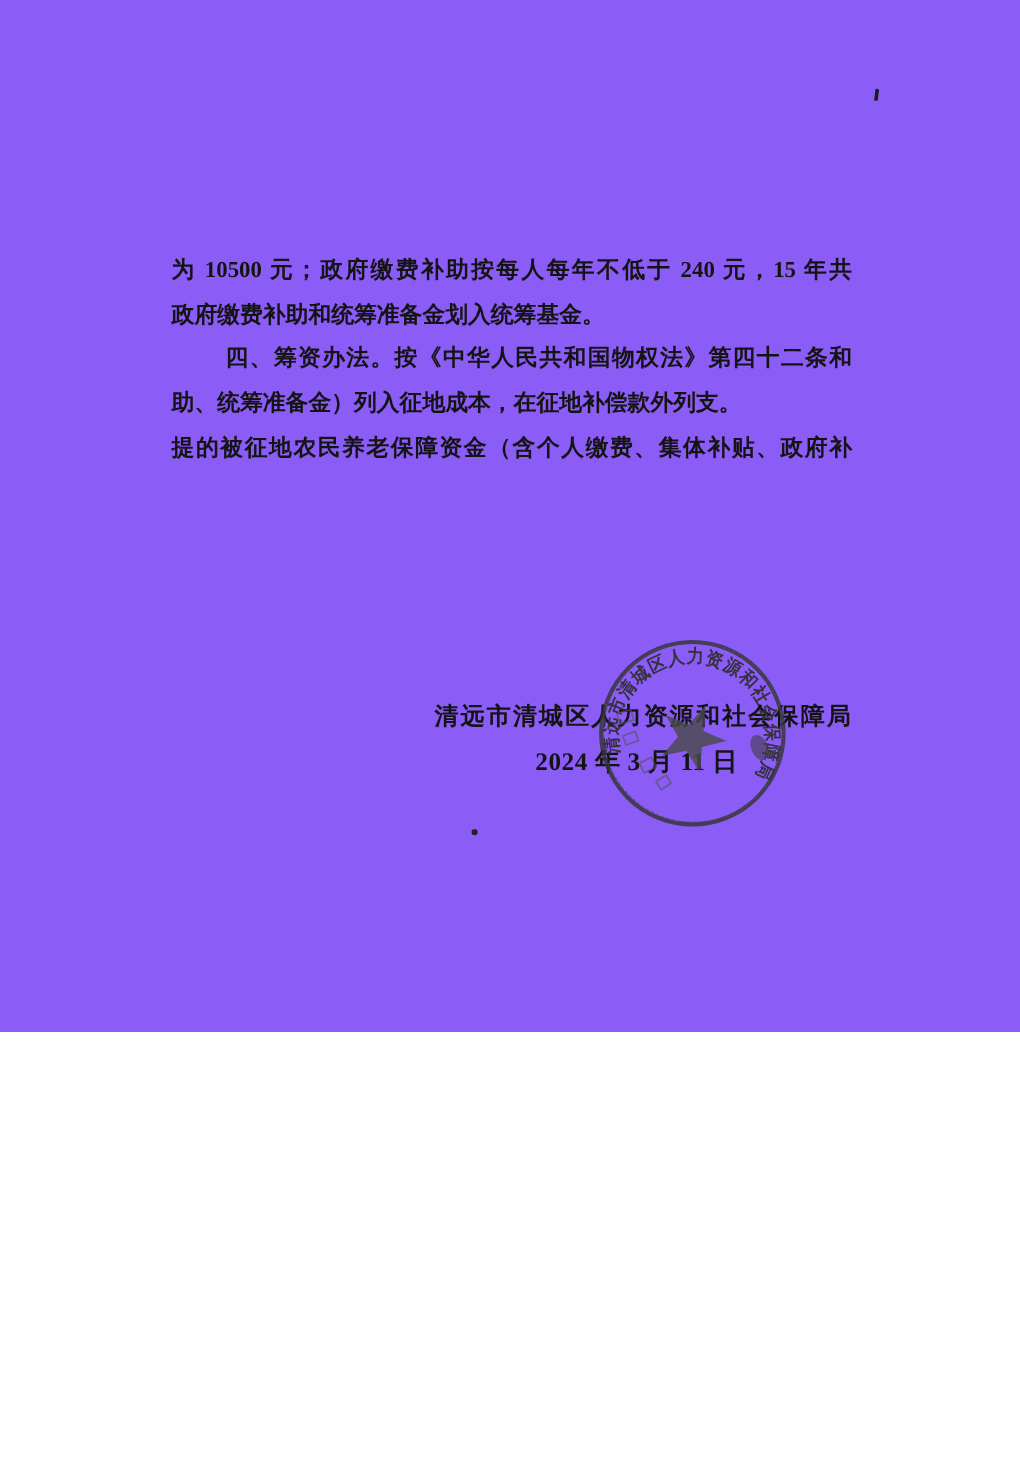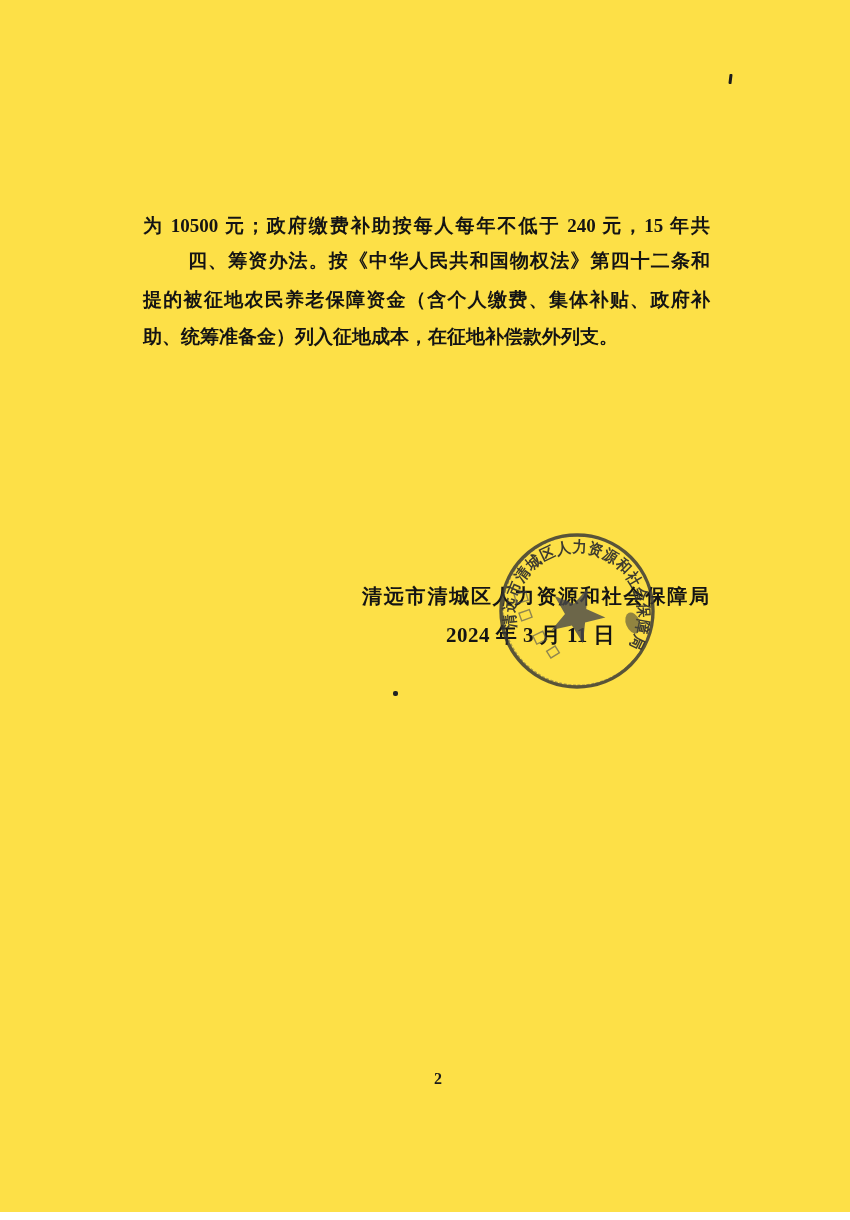--- a/index.html
+++ b/index.html
@@ -1,21 +1,21 @@
 <!DOCTYPE html>
 <html><head>
 <meta charset="utf-8">
 <style>
   * { margin: 0; padding: 0; box-sizing: border-box; }
   html, body { background: #ffffff; }
   .page {
     position: relative;
     width: 850px;
-    height: 1212px;
-    background: #fde047;
+    height: 860px;
+    background: #8b5cf6;
     overflow: hidden;
     font-family: "Liberation Serif", "DejaVu Serif", serif;
     color: #161616;
   }
   
   .body-text {
     position: absolute;
     left: 143px;
     top: 207px;
     width: 567px;
@@ -105,23 +105,24 @@
 </style>
 </head>
 <body>
 
 <div class="page">
 
   <div class="speck"></div>
 
   <div class="body-text">
     <div class="line">为 10500 元；政府缴费补助按每人每年不低于 240 元，15 年共</div>
+    <div class="line last">政府缴费补助和统筹准备金划入统筹基金。</div>
     <div class="line indent">四、筹资办法。按《中华人民共和国物权法》第四十二条和</div>
+    <div class="line last">助、统筹准备金）列入征地成本，在征地补偿款外列支。</div>
     <div class="line">提的被征地农民养老保障资金（含个人缴费、集体补贴、政府补</div>
-    <div class="line last">助、统筹准备金）列入征地成本，在征地补偿款外列支。</div>
   </div>
 
   <div class="sig-org">清远市清城区人力资源和社会保障局</div>
   <div class="sig-date">2024 年 3 月 11 日</div>
 
   <div class="ink-dot"></div>
 
   <svg class="seal" viewBox="0 0 160 160" xmlns="http://www.w3.org/2000/svg" xmlns:xlink="http://www.w3.org/1999/xlink">
 
     <circle cx="80" cy="80" r="76" fill="none" stroke="#333333" stroke-width="3.4" opacity="0.88"></circle>

